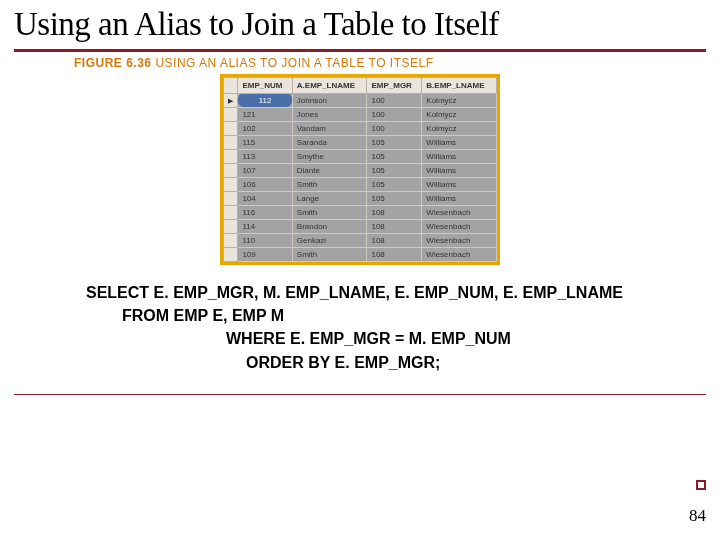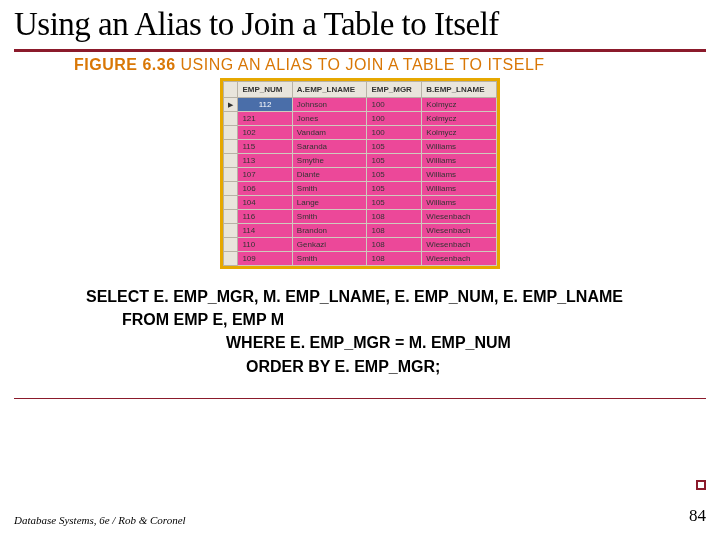--- a/index.html
+++ b/index.html
@@ -1,30 +1,30 @@
 <!DOCTYPE html>
 <html><head>
 <meta charset="utf-8">
 <style>
   * { box-sizing: border-box; margin: 0; padding: 0; }
   html, body { width: 720px; height: 540px; font-family: Georgia, 'Times New Roman', serif; background: #fff; color: #000; }
   .slide { width: 720px; height: 540px; position: relative; padding: 6px 14px 24px 14px; }
   .title { font-size: 33px; line-height: 1.12; font-weight: 400; letter-spacing: -0.5px; }
   .hr-top { border-top: 3px solid #8b1a2b; margin-top: 6px; }
   .figure-area { margin-top: 4px; }
-  .figure-caption { color: #d97706; font-family: Arial, sans-serif; font-size: 16px; letter-spacing: 0.5px; margin-left: 60px; margin-bottom: 4px; }
+  .figure-caption { color: #d97706; font-family: Arial, sans-serif; font-size: 12px; letter-spacing: 0.5px; margin-left: 60px; margin-bottom: 4px; }
   .figure-caption .fignum { font-weight: bold; }
-  .table-wrap { margin: 0 auto; width: 280px; border: 3px solid #e6a800; background: #ec4899; }
+  .table-wrap { margin: 0 auto; width: 280px; border: 3px solid #e6a800; background: #a3a3a3; }
   .datatable { width: 100%; border-collapse: collapse; font-family: Tahoma, Arial, sans-serif; font-size: 8px; color: #333; }
   .datatable th { background: #e9e5dc; border: 1px solid #b8b2a6; font-weight: 700; padding: 3px 4px; text-align: left; white-space: nowrap; }
   .datatable td { border: 1px solid #cfcabd; padding: 2px 4px; white-space: nowrap; }
   .datatable .rowhead { width: 14px; background: #e9e5dc; border: 1px solid #b8b2a6; }
   .datatable .numcell { text-align: left; }
   .datatable tr.selected td.rowhead::before { content: "▶"; font-size: 7px; display: inline-block; }
-  .datatable tr.selected .empnum { background: #4a6ea9; color: #fff; text-align: center; }
+  .datatable tr.selected .empnum { background: #4a6ea9; color: #fff; text-align: center; border-radius: 6px; }
   .sql { margin-top: 16px; margin-left: 72px; font-family: Verdana, Tahoma, sans-serif; font-size: 16px; font-weight: 700; line-height: 1.45; }
   .sql .l1 { display: block; }
   .sql .l2 { display: block; padding-left: 36px; }
   .sql .l3 { display: block; padding-left: 140px; }
   .sql .l4 { display: block; padding-left: 160px; }
   .hr-bottom { border-top: 1px solid #8b1a2b; margin-top: 20px; }
   .box-accent { position: absolute; right: 14px; bottom: 50px; width: 10px; height: 10px; border: 2px solid #8b1a2b; background: #fff; }
   .footer-left { position: absolute; left: 14px; bottom: 14px; font-style: italic; font-size: 11px; font-family: Georgia, serif; }
   .footer-right { position: absolute; right: 14px; bottom: 14px; font-size: 17px; font-family: Georgia, serif; }
 </style>
@@ -146,15 +146,14 @@
   <div class="sql">
     <span class="l1">SELECT E. EMP_MGR, M. EMP_LNAME, E. EMP_NUM, E. EMP_LNAME</span>
     <span class="l2">FROM EMP E, EMP M</span>
     <span class="l3">WHERE E. EMP_MGR = M. EMP_NUM</span>
     <span class="l4">ORDER BY E. EMP_MGR;</span>
   </div>
 
   <div class="hr-bottom"></div>
   <div class="box-accent"></div>
 
-  <div class="footer-left">Database Systems, 6e / Rob &amp; Coronel</div>
   <div class="footer-right">84</div>
 </div>
 
 </body></html>

